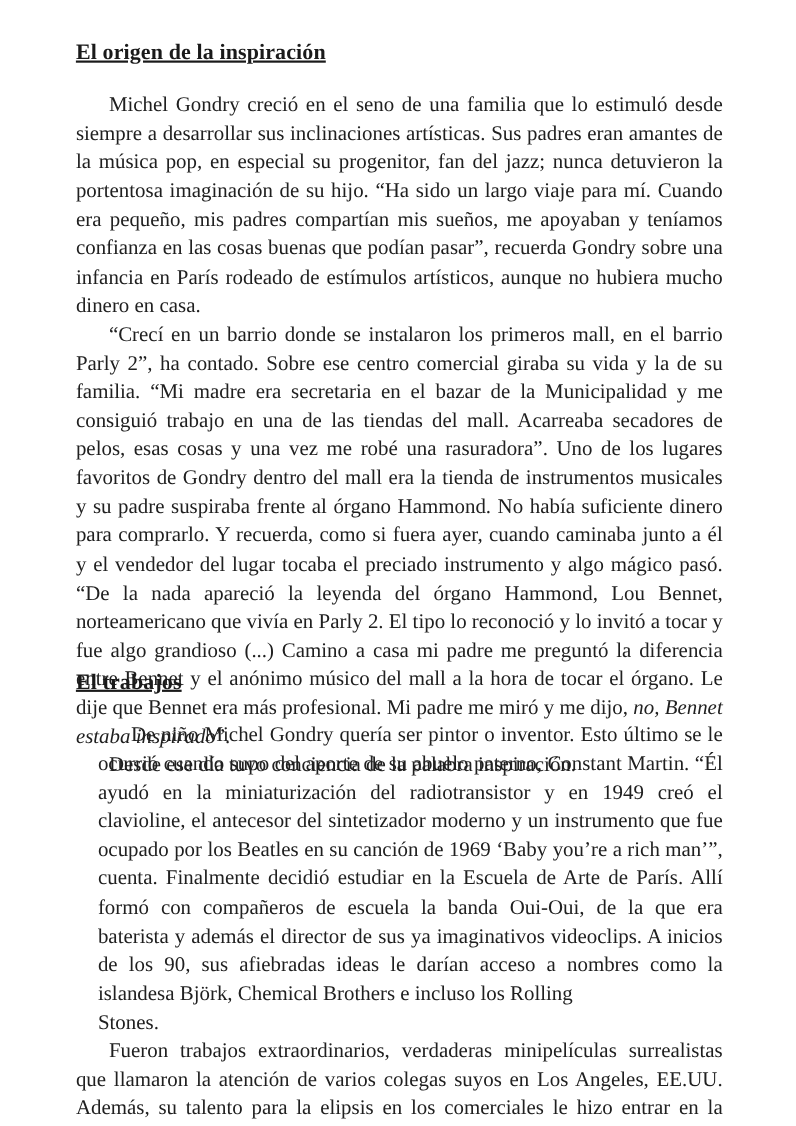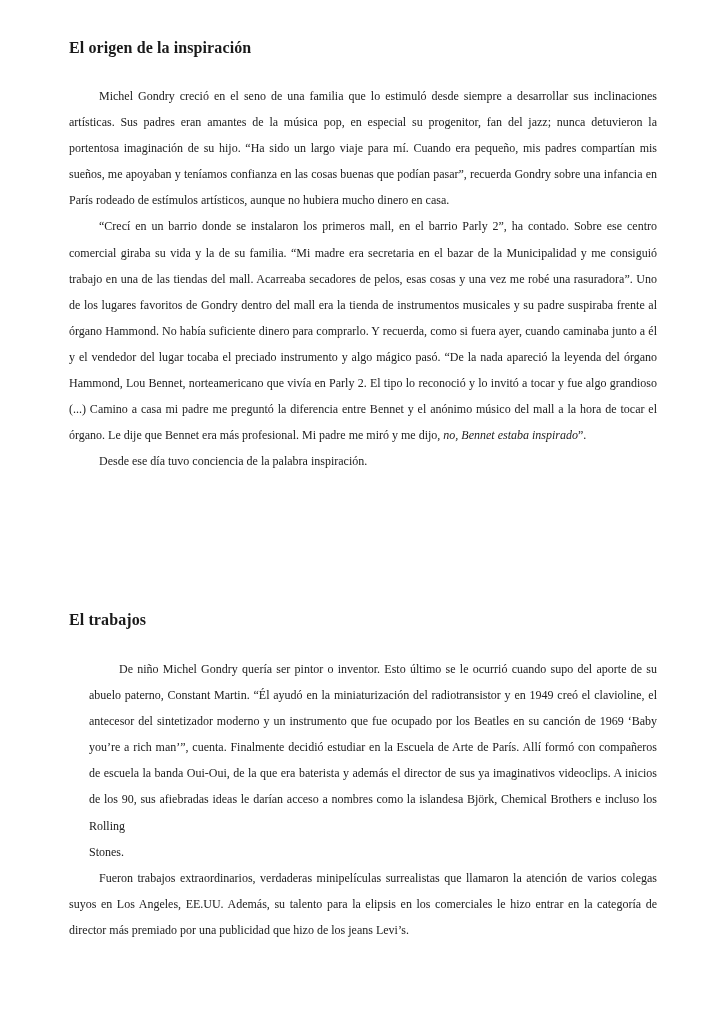--- a/index.html
+++ b/index.html
@@ -18,38 +18,39 @@
   .page {
     position: absolute;
     left: 69px;
     top: 0;
     width: 588px;
   }
   h2 {
     margin: 0;
     font-family: "Liberation Serif", "DejaVu Serif", serif;
     font-weight: bold;
-    font-size: 16px;
+    font-size: 20px;
     line-height: 28px;
     color: #1a1a1a;
     letter-spacing: 0.1px;
+    text-decoration: underline;
   }
   .h-first { position: absolute; top: 34px; left: 0; }
   .h-second { position: absolute; top: 606px; left: 0; }
   .section-body {
     position: absolute;
     left: 0;
     width: 588px;
   }
   .body-1 { top: 83px; }
   .body-2 { top: 656px; }
   p {
     margin: 0;
     font-family: "Liberation Serif", "DejaVu Serif", serif;
-    font-size: 12px;
+    font-size: 19px;
     line-height: 26.1px;
     text-align: justify;
     text-indent: 30px;
     color: #202020;
     hyphens: none;
   }
   p.no-justify-last { text-align-last: left; margin-left: 20px; }
   em { }
   .line-break-stones { display: block; text-indent: 0; }
 </style>

